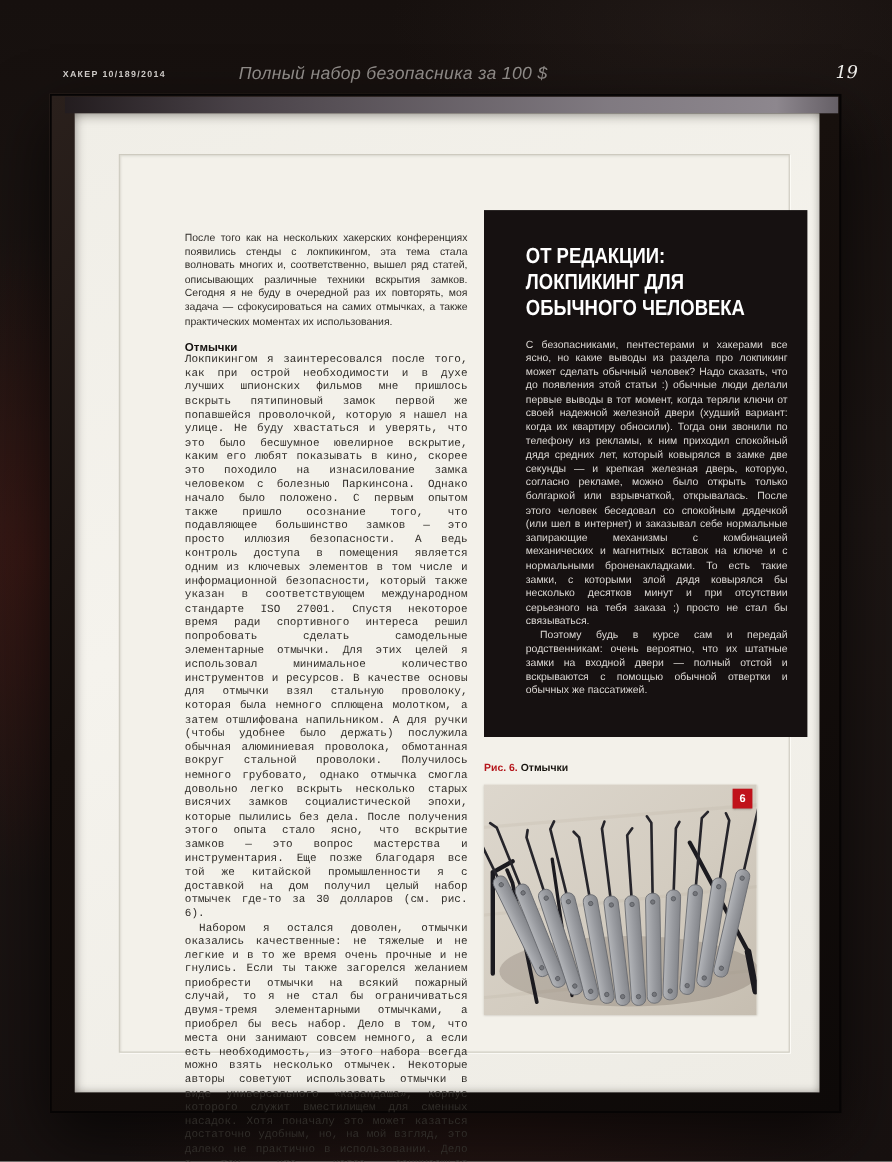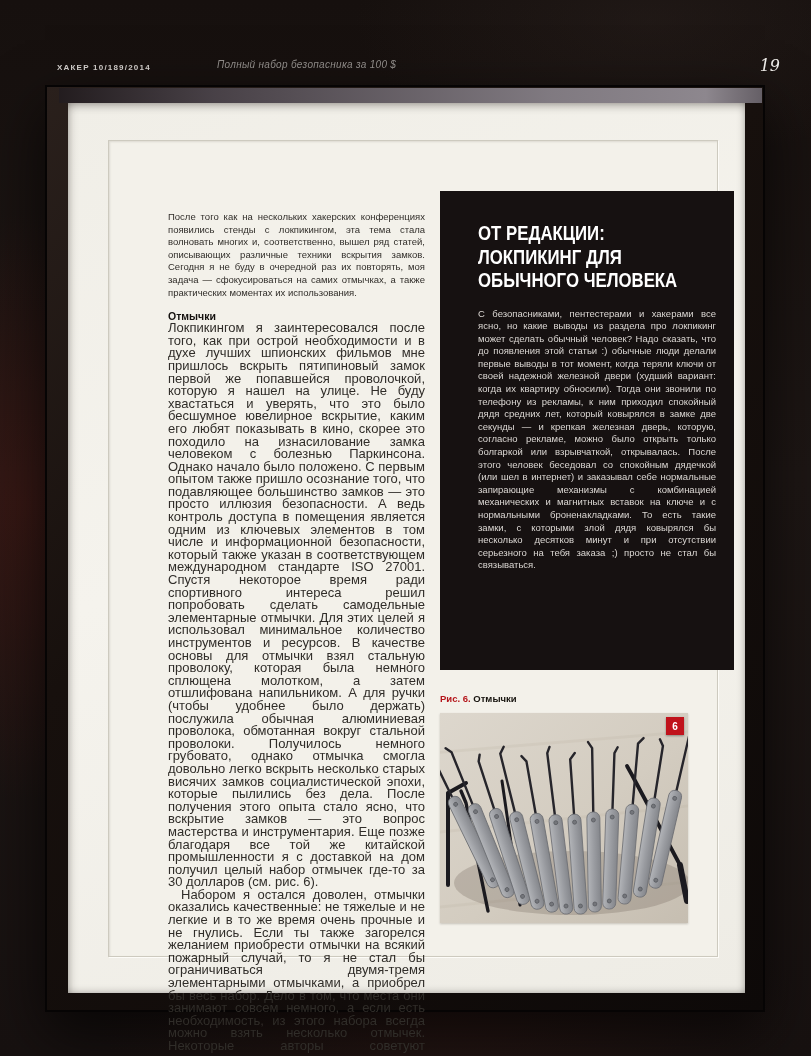--- a/index.html
+++ b/index.html
@@ -17,21 +17,21 @@
 
   
   .mag-header { position: absolute; top: 0; left: 12px; width: 811px; height: 80px; margin-top: 12px; }
   .issue-label {
     position: absolute; left: 45px; top: 51px;
     font-size: 8px; font-weight: bold; letter-spacing: 1.2px;
     color: #d8d4d1;
   }
   .running-title {
     position: absolute; left: 205px; top: 47px;
-    font-size: 10px; font-style: italic; color: #94908d; letter-spacing: 0.3px;
+    font-size: 16px; font-style: italic; color: #94908d; letter-spacing: 0.3px;
   }
   .page-number {
     position: absolute; right: 43px; top: 44px;
     font-family: "DejaVu Serif", serif; font-style: italic; font-weight: normal;
     font-size: 16px; color: #f3f1ee;
   }
 
   
   .frame {
     position: absolute; left: 45px; top: 85px; width: 720px; height: 927px;
@@ -59,21 +59,21 @@
   }
 
   
   .left-col { position: absolute; left: 100px; top: 95px; width: 257px; color: #34302c; }
   .article-title {
     font-size: 25px; line-height: 29px; font-weight: 800;
     letter-spacing: -0.6px; color: #14110f;
   }
   .lead { margin-top: 13px; font-size: 9.5px; line-height: 12.6px; text-align: justify; color: #302d29; }
   .section-heading { margin-top: 11px; font-size: 10.5px; font-weight: bold; color: #14110f; }
-  .bodytext { font-size: 13px; line-height: 12.6px; text-align: justify; color: #302d29; }
+  .bodytext { font-size: 10px; line-height: 12.6px; text-align: justify; color: #302d29; font-family: Liberation Mono, monospace; }
   .bodytext + .bodytext.indent { text-indent: 13px; }
 
   
   .right-col { position: absolute; left: 372px; top: 88px; width: 294px; }
   .note-box {
     width: 294px; height: 479px; overflow: hidden;
     background: #161111; color: #dcd8d4;
     padding: 31px 18px 30px 38px;
   }
   .note-title-wrap { width: 120%; transform: scaleX(0.84); transform-origin: 0 0; }
@@ -122,20 +122,21 @@
     </div>
 
     <div class="right-col">
       <div class="note-box">
         <div class="note-title-wrap">
           <div class="note-title-line">ОТ РЕДАКЦИИ:</div>
           <div class="note-title-line">ЛОКПИКИНГ ДЛЯ</div>
           <div class="note-title-line">ОБЫЧНОГО ЧЕЛОВЕКА</div>
         </div>
         <p class="note-p">С безопасниками, пентестерами и хакерами все ясно, но какие выводы из раздела про локпикинг может сделать обычный человек? Надо сказать, что до появления этой статьи :) обычные люди делали первые выводы в тот момент, когда теряли ключи от своей надежной железной двери (худший вариант: когда их квартиру обносили). Тогда они звонили по телефону из рекламы, к ним приходил спокойный дядя средних лет, который ковырялся в замке две секунды — и крепкая железная дверь, которую, согласно рекламе, можно было открыть только болгаркой или взрывчаткой, открывалась. После этого человек беседовал со спокойным дядечкой (или шел в интернет) и заказывал себе нормальные запирающие механизмы с комбинацией механических и магнитных вставок на ключе и с нормальными броненакладками. То есть такие замки, с которыми злой дядя ковырялся бы несколько десятков минут и при отсутствии серьезного на тебя заказа ;) просто не стал бы связываться.</p>
+        <p class="note-p follow">Поэтому будь в курсе сам и передай родственникам: очень вероятно, что их штатные замки на входной двери — полный отстой и вскрываются с помощью обычной отвертки и обычных же пассатижей.</p>
       </div>
 
       <div class="fig-caption">
         <span class="label">Рис. 6.</span>
         <span class="title">Отмычки</span>
       </div>
 
       <div class="photo-wrap">
         <svg id="picks-svg" width="248" height="210" viewBox="0 0 248 210" xmlns="http://www.w3.org/2000/svg">
           <defs>

